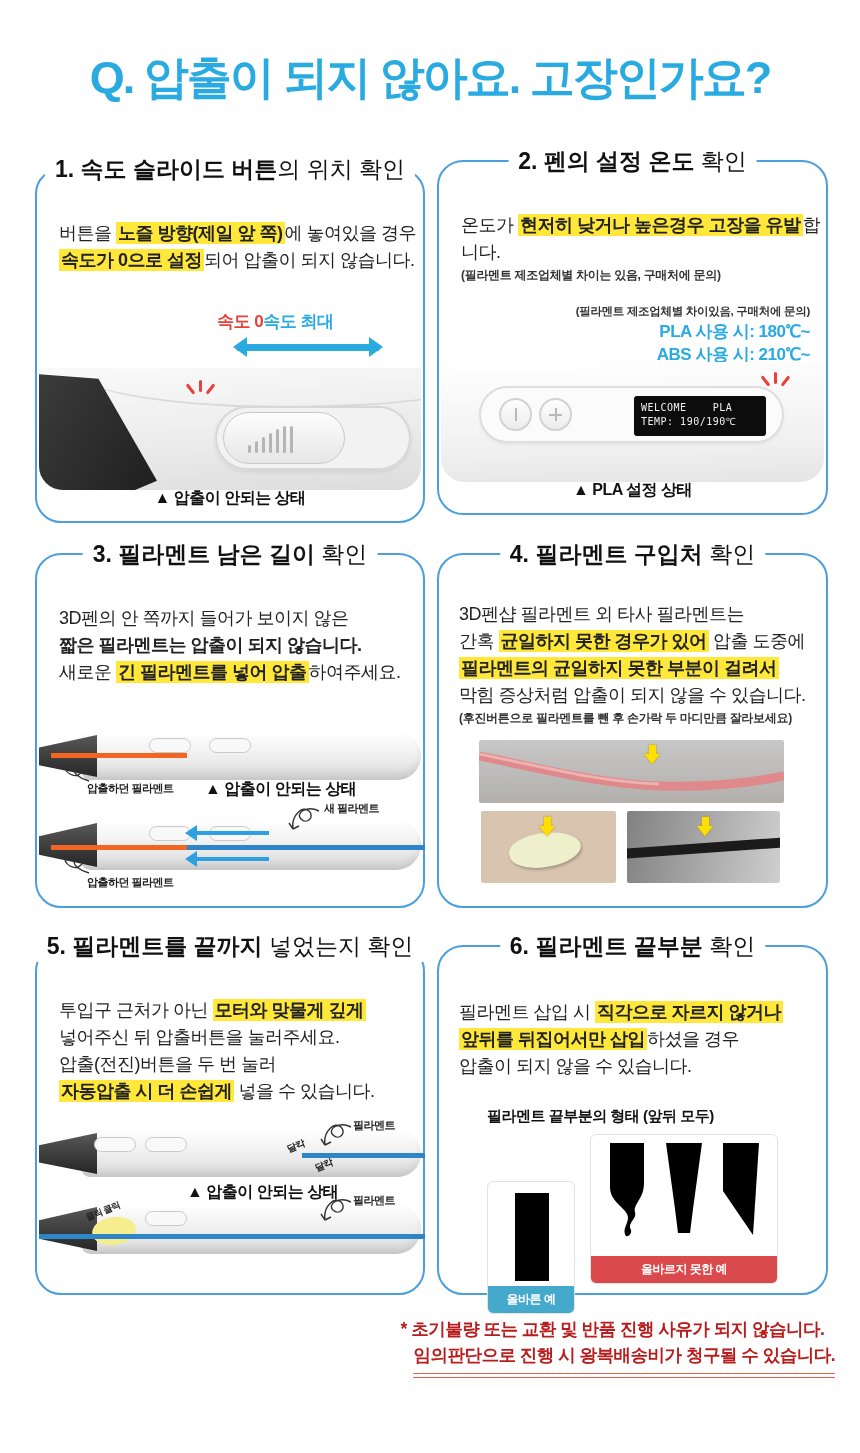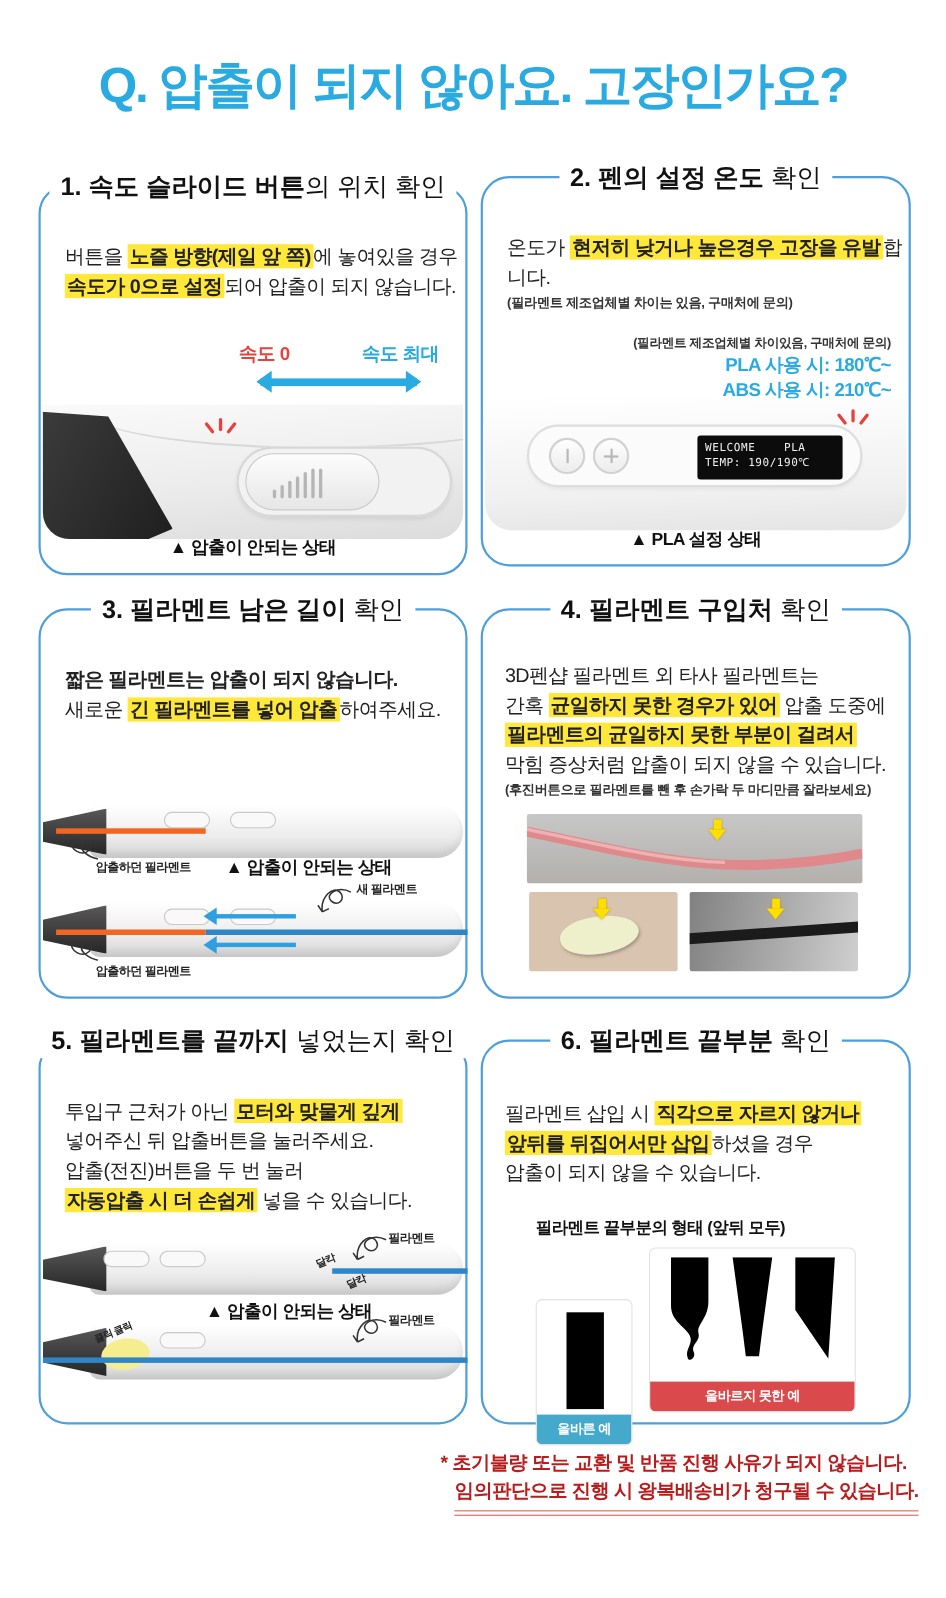--- a/index.html
+++ b/index.html
@@ -28,21 +28,21 @@
                color:#222; letter-spacing:-0.5px; font-weight:500; }
   .body-text .hl { background:#FFE83A; font-weight:700; padding:1px 2px; }
   .body-text .b { font-weight:800; }
   .body-text .line.small { font-size:12px; line-height:18px; font-weight:600; color:#333; letter-spacing:-0.3px; }
 
   .caption { position:absolute; left:0; width:100%; text-align:center; font-size:16px;
              font-weight:700; color:#111; letter-spacing:-0.5px; }
 
   
   .speed-labels { position:absolute; left:180px; top:140px; width:182px; display:flex;
-                  justify-content:space-between; font-size:17px; font-weight:700; letter-spacing:-0.5px; }
+                  font-size:17px; font-weight:700; letter-spacing:-0.5px; }
   .speed-zero { color:#E8413C; } .speed-max { color:#29ABE2; }
   .dblarrow { position:absolute; left:200px; top:174px; width:142px; height:7px; background:#29ABE2; }
   .dblarrow::before { content:''; position:absolute; left:-14px; top:-7px;
                       border:10px solid transparent; border-right:14px solid #29ABE2; }
   .dblarrow::after  { content:''; position:absolute; right:-14px; top:-7px;
                       border:10px solid transparent; border-left:14px solid #29ABE2; }
   .pen1 { position:absolute; left:2px; top:198px; width:382px; height:122px; overflow:hidden;
           border-radius:0 0 24px 24px; background:linear-gradient(175deg,#fafafa 0%,#ececec 55%,#dcdcdc 100%); }
   .pen1 .seam { position:absolute; left:40px; top:-30px; width:420px; height:70px;
                 border-bottom:2px solid #d8d8d8; border-radius:50%; }
@@ -213,20 +213,21 @@
         </div>
     </div>
     <div class="caption" style="bottom:12px;">▲ PLA 설정 상태</div>
   </section>
 
   <section class="box box3">
     <div class="box-header">
       <span class="tb">3. 필라멘트 남은 길이</span><span class="tr"> 확인</span>
     </div>
     <div class="body-text">
+        <div class="line"><span>3D펜의 안 쪽까지 들어가 보이지 않은</span></div>
         <div class="line"><span class="b">짧은 필라멘트는 압출이 되지 않습니다.</span></div>
         <div class="line"><span>새로운 </span><span class="hl">긴 필라멘트를 넣어 압출</span><span>하여주세요.</span></div>
       </div>
 
     <div class="pen" style="top:177px; height:48px; right:2px;">
       <div class="pbody"></div>
       <div class="ptip"></div>
       <div class="pbtn" style="left:110px; top:6px;"></div>
       <div class="pbtn" style="left:170px; top:6px;"></div>
     </div>

